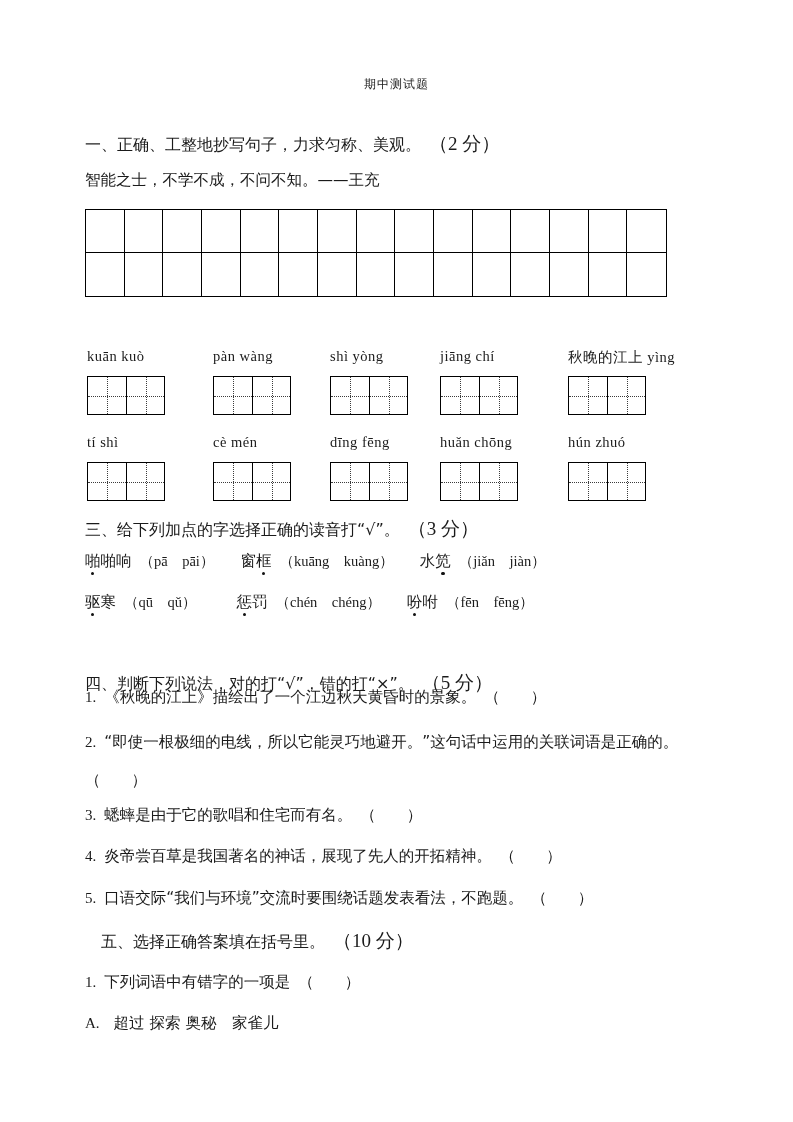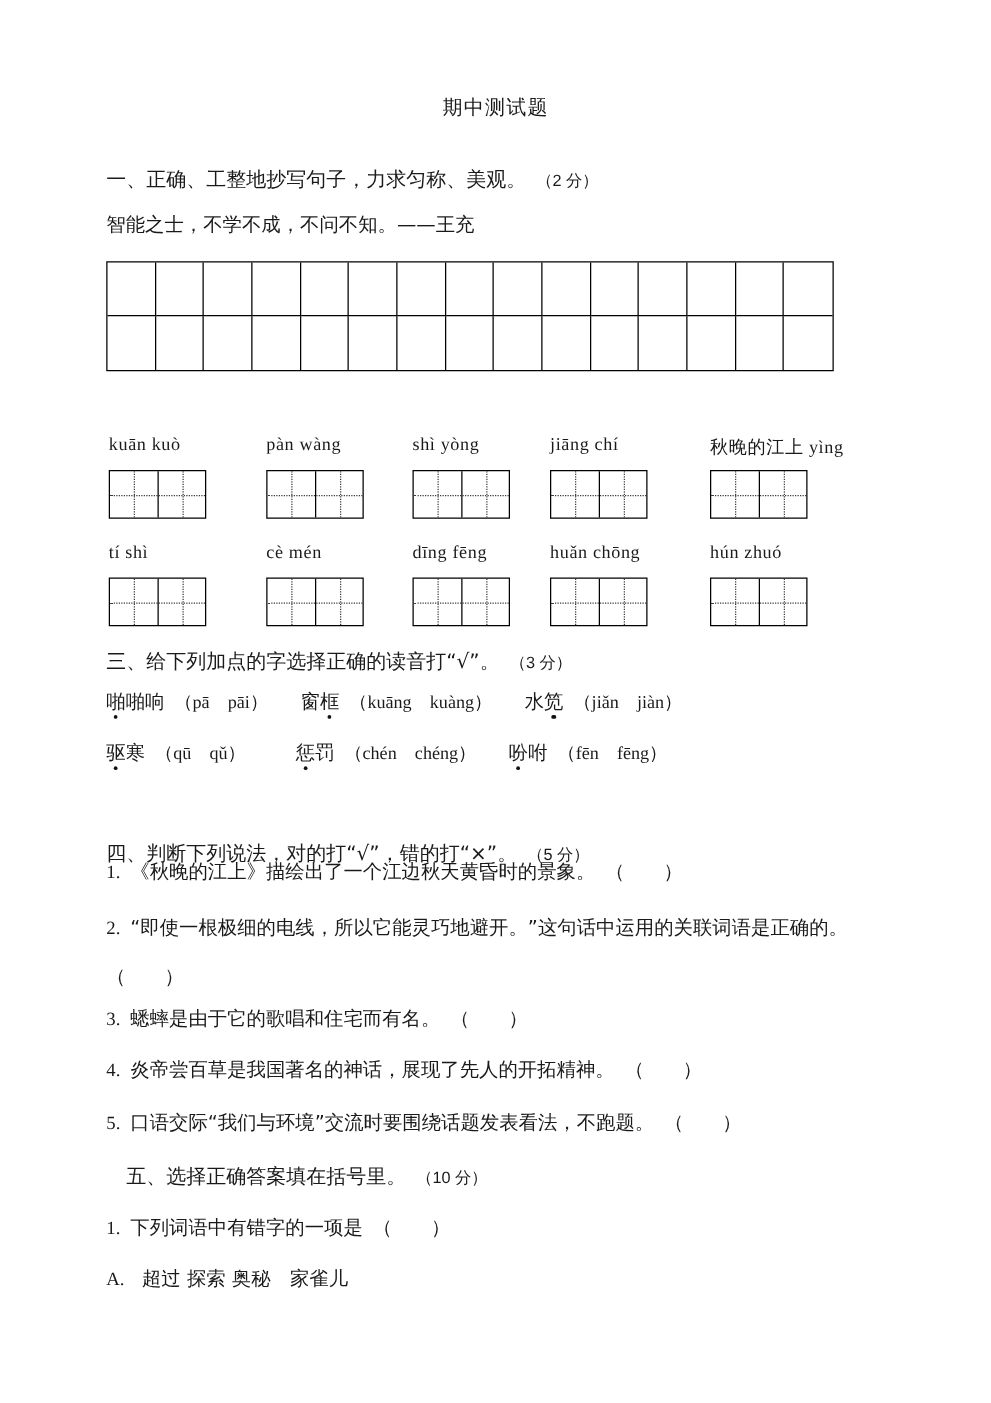--- a/index.html
+++ b/index.html
@@ -23,21 +23,21 @@
     height: 1122px;
   }
 
   
   .doc-title {
     position: absolute;
     left: 0;
     top: 76px;
     width: 793px;
     text-align: center;
-    font-size: 16px;
+    font-size: 12px;
     letter-spacing: 1px;
     font-family: "DejaVu Sans", "Liberation Sans", sans-serif;
     font-weight: 400;
   }
 
   
   .tline {
     position: absolute;
     left: 85px;
     width: 630px;
@@ -46,22 +46,22 @@
     font-family: "DejaVu Sans", "Liberation Sans", sans-serif;
     white-space: nowrap;
   }
   .tline.wrap { white-space: normal; }
 
   .section-head {
     font-size: 16px;
   }
 
   .score {
-    font-family: Liberation Sans, sans-serif;
-    font-size: 13px;
+    font-family: Liberation Serif, serif;
+    font-size: 19px;
   }
 
   
   .copy-grid {
     position: absolute;
     left: 85px;
     top: 209px;
     width: 582px;
     height: 88px;
     border: 1.6px solid #000;

